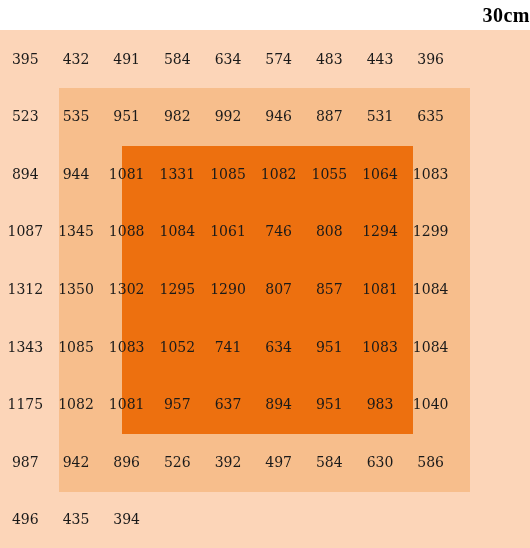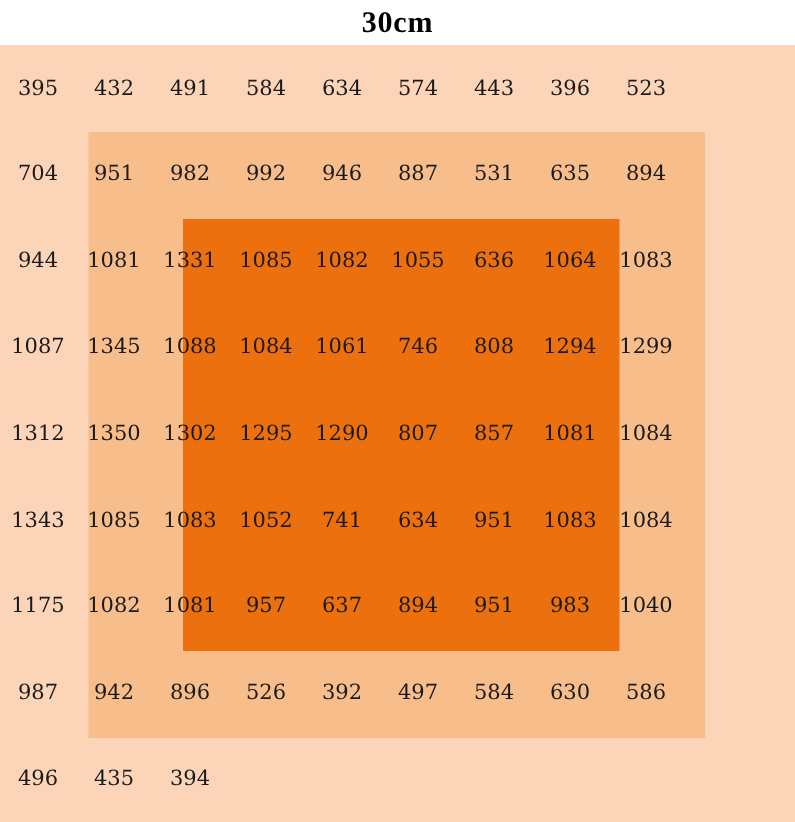--- a/index.html
+++ b/index.html
@@ -19,21 +19,21 @@
     height: 548px;
     background: #ffffff;
   }
   #title {
     position: absolute;
     left: 0;
     top: 0;
     width: 530px;
     height: 30px;
     line-height: 30px;
-    text-align: center;
+    text-align: right;
     font-family: "Liberation Serif", "DejaVu Serif", serif;
     font-weight: bold;
     font-size: 20px;
     color: #000000;
     letter-spacing: 0.5px;
   }
   #plot {
     position: absolute;
     left: 0;
     top: 30px;
@@ -96,39 +96,39 @@
     <div class="zone" id="zone-mid" style="background: rgb(247, 190, 140);"></div>
     <div class="zone" id="zone-inner" style="background: rgb(237, 112, 15);"></div>
 
     <div id="grid">
         <div class="cell">395</div>
         <div class="cell">432</div>
         <div class="cell">491</div>
         <div class="cell">584</div>
         <div class="cell">634</div>
         <div class="cell">574</div>
+        <div class="cell">483</div>
         <div class="cell">443</div>
         <div class="cell">396</div>
         <div class="cell">523</div>
-        <div class="cell">704</div>
+        <div class="cell">535</div>
         <div class="cell">951</div>
         <div class="cell">982</div>
         <div class="cell">992</div>
         <div class="cell">946</div>
         <div class="cell">887</div>
         <div class="cell">531</div>
         <div class="cell">635</div>
         <div class="cell">894</div>
         <div class="cell">944</div>
         <div class="cell">1081</div>
         <div class="cell">1331</div>
         <div class="cell">1085</div>
         <div class="cell">1082</div>
         <div class="cell">1055</div>
-        <div class="cell">636</div>
         <div class="cell">1064</div>
         <div class="cell">1083</div>
         <div class="cell">1087</div>
         <div class="cell">1345</div>
         <div class="cell">1088</div>
         <div class="cell">1084</div>
         <div class="cell">1061</div>
         <div class="cell">746</div>
         <div class="cell">808</div>
         <div class="cell">1294</div>

